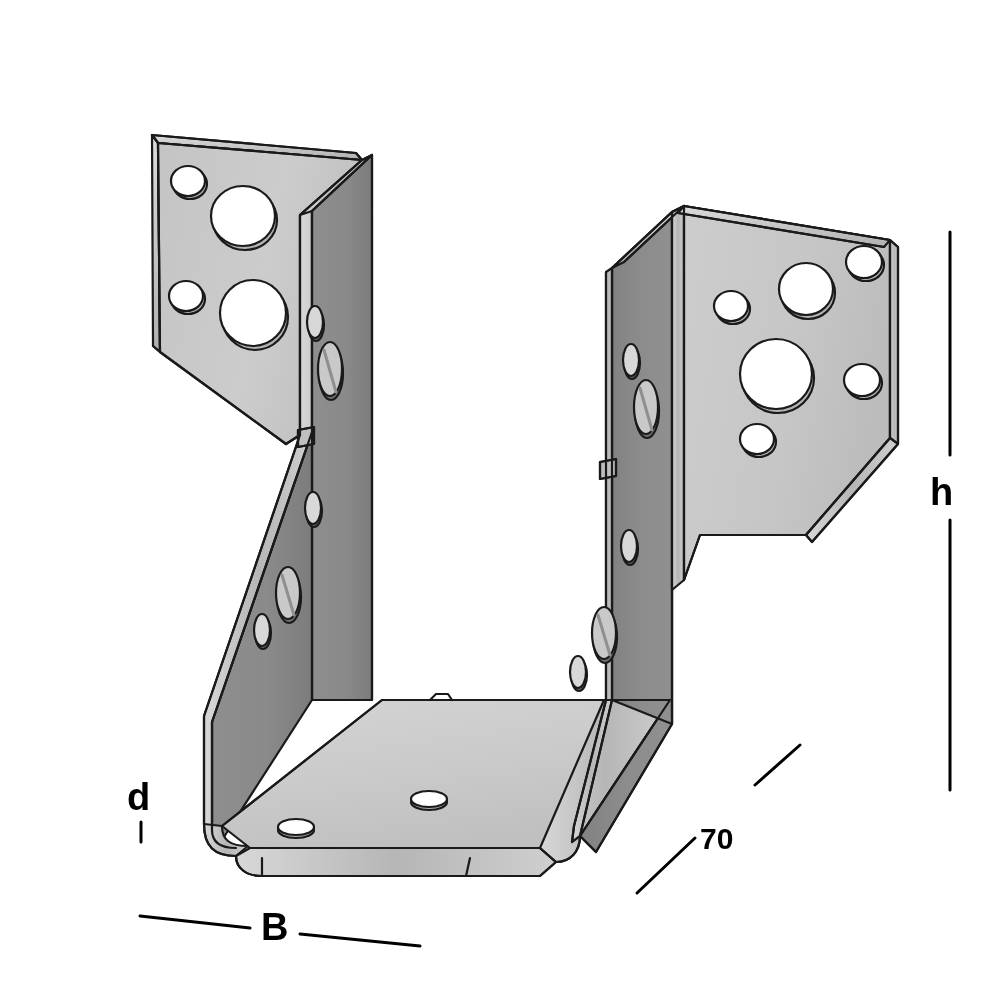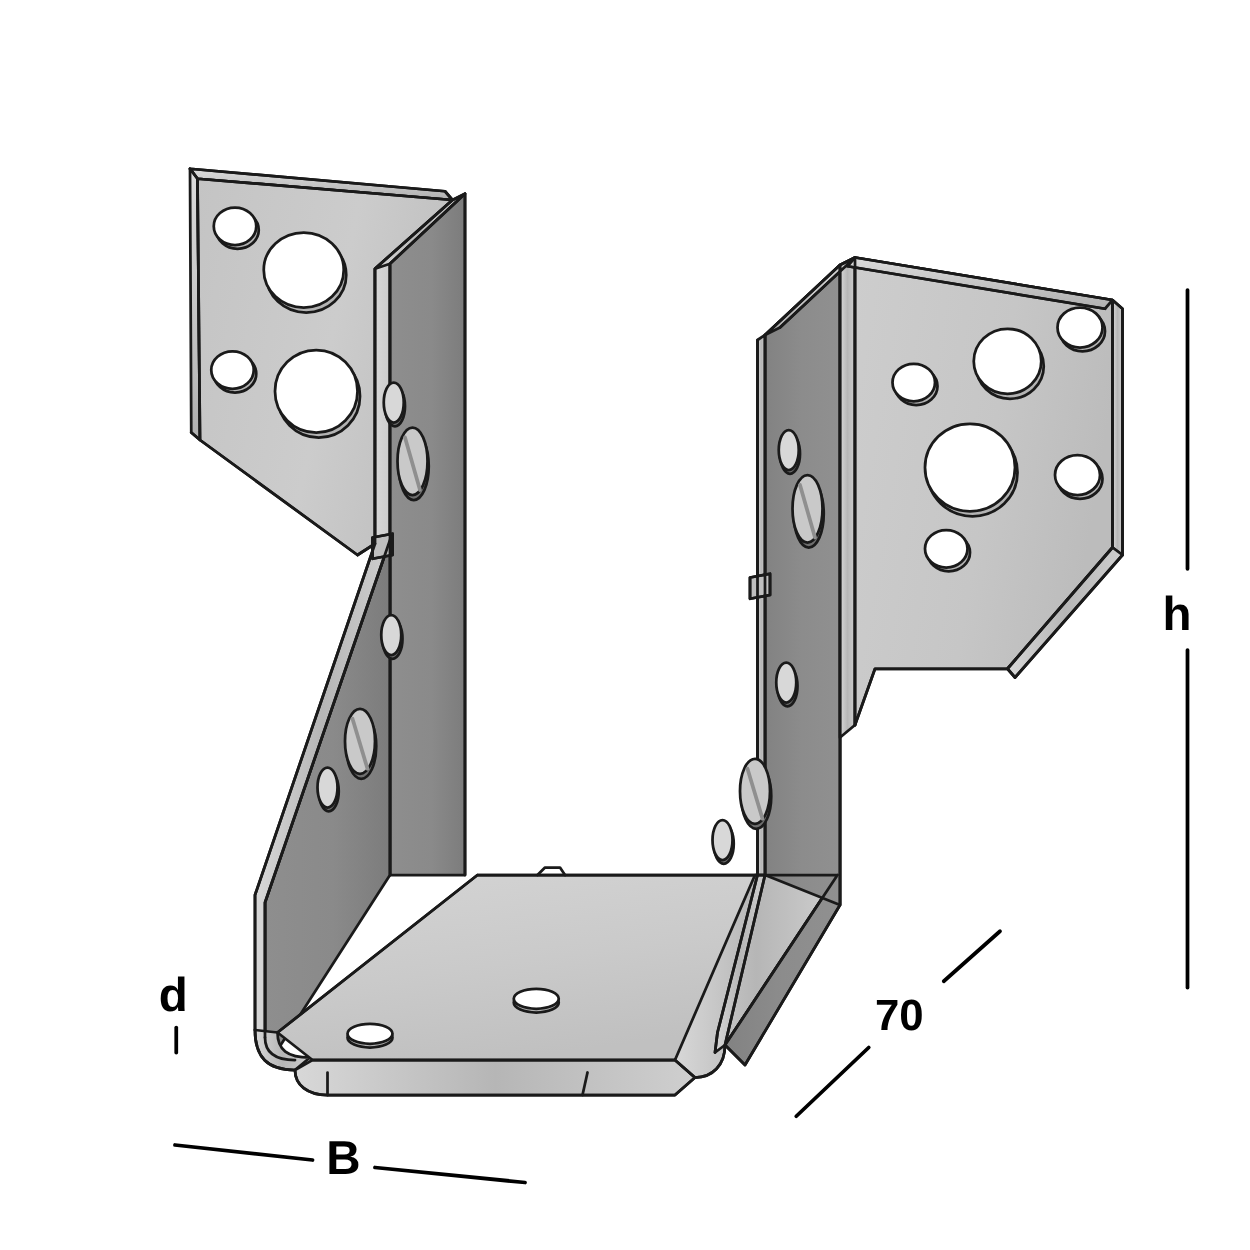--- a/index.html
+++ b/index.html
@@ -30,21 +30,21 @@
   }
   .dim-label {
     position: absolute;
     font-family: "Liberation Sans", sans-serif;
     font-weight: bold;
     color: #000000;
     line-height: 1;
     white-space: nowrap;
   }
   #label-h   { left: 930px; top: 473px; font-size: 38px; }
-  #label-70  { left: 700px; top: 795px; font-size: 35px; }
+  #label-70  { left: 700px; top: 824px; font-size: 30px; }
   #label-B   { left: 261px; top: 908px; font-size: 38px; }
   #label-d   { left: 127px; top: 778px; font-size: 38px; }
 </style>
 </head>
 <body>
 
 <div id="stage">
 
   <svg id="drawing" viewBox="0 0 1000 1000" xmlns="http://www.w3.org/2000/svg">
 

